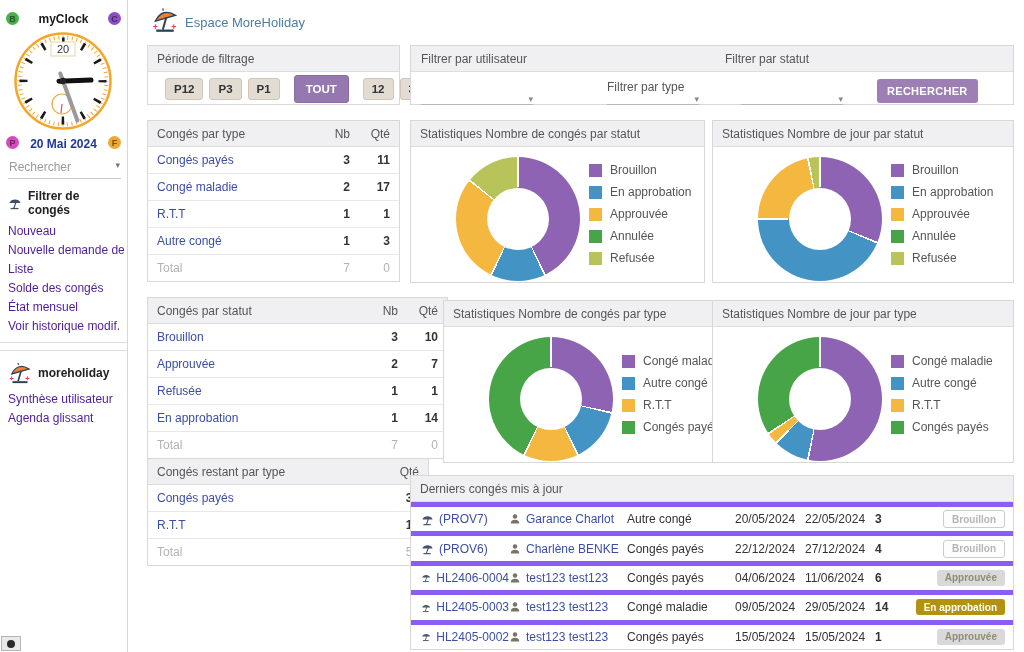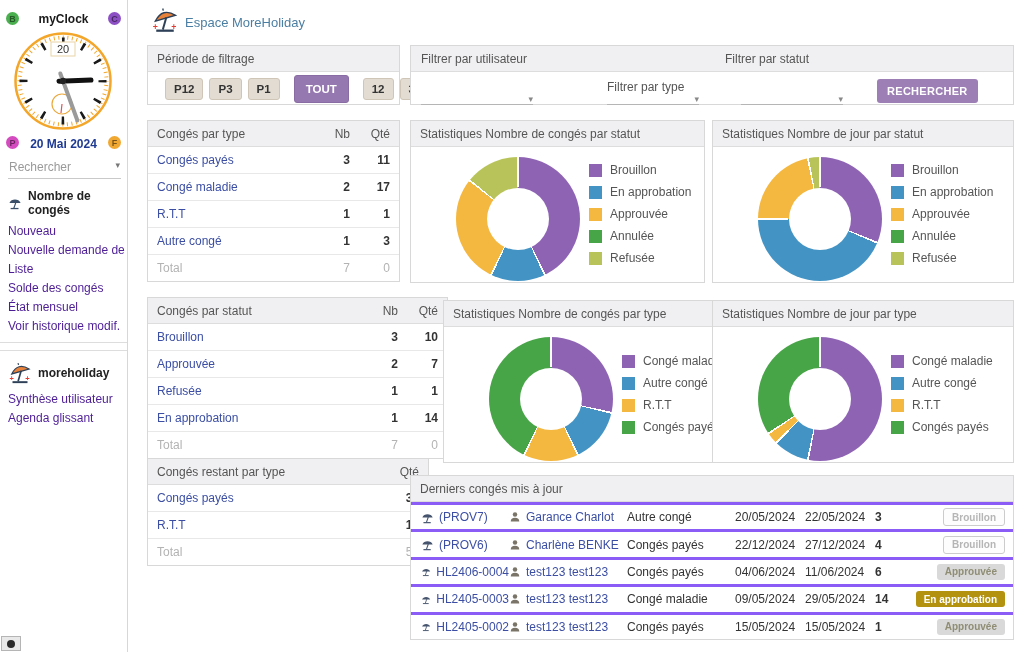--- a/index.html
+++ b/index.html
@@ -55,21 +55,21 @@
   .srow .num{width:40px;text-align:right;font-weight:bold;color:#333;}
   .srow.total .lbl,.srow.total .num{color:#b3b3b3;font-weight:normal;cursor:default;}
   
   .donut{position:absolute;left:45px;top:36px;width:124px;height:124px;border-radius:50%;}
   .donut::after{content:"";position:absolute;left:31px;top:31px;width:62px;height:62px;border-radius:50%;background:#fff;}
   .legend{position:absolute;left:178px;}
   .litem{display:flex;align-items:center;gap:8px;margin-bottom:8px;color:#555;}
   .litem .sw{width:13px;height:13px;display:inline-block;flex:none;}
   
   .drow{display:grid;grid-template-columns:88px 118px 108px 70px 70px 36px 1fr;align-items:center;
-    border-top:3px solid #8b5cf6;padding:0 8px 0 10px;height:24.4px;}
+    border-top:5px solid #8b5cf6;padding:0 8px 0 10px;height:24.4px;}
   .drow .cell{display:flex;align-items:center;gap:5px;white-space:nowrap;overflow:hidden;}
   .drow .ref,.drow .usr{color:#3b4ea4;cursor:pointer;}
   .drow .days{font-weight:bold;}
   .drow .bwrap{justify-self:end;}
   .badge{font-size:10px;padding:2.5px 8px;border-radius:3px;font-weight:bold;white-space:nowrap;}
   .badge.draft{background:#fdfdfd;border:1px solid #ccc;color:#b5b5b5;}
   .badge.approved{background:#d9d9d9;color:#8f8d74;}
   .badge.pending{background:#b2920e;color:#fff;}
 </style>
 </head>
@@ -106,21 +106,21 @@
 
   <nav class="menu" id="sidebar-menu">
       <div class="menu-section-title">
         <span class="micon">
           <svg width="14" height="14" viewBox="0 0 24 24">
             <path d="M2.5 12 C5 4 19 4 21.5 12 Z" fill="#3c4f68"></path>
             <line x1="13.5" y1="11" x2="10" y2="21" stroke="#3c4f68" stroke-width="2"></line>
             <line x1="4.5" y1="21.5" x2="18" y2="21.5" stroke="#3c4f68" stroke-width="2.2"></line>
           </svg>
         </span>
-        <span class="brand-title">Nombre de congés</span>
+        <span class="brand-title">Filtrer de congés</span>
       </div>
       <div class="menu-item">Nouveau</div>
       <div class="menu-item">Nouvelle demande de co...</div>
       <div class="menu-item">Liste</div>
       <div class="menu-item">Solde des congés</div>
       <div class="menu-item">État mensuel</div>
       <div class="menu-item">Voir historique modif.</div>
       <div class="menu-divider"></div>
       <div class="menu-divider"></div>
       <div class="menu-section-title">

